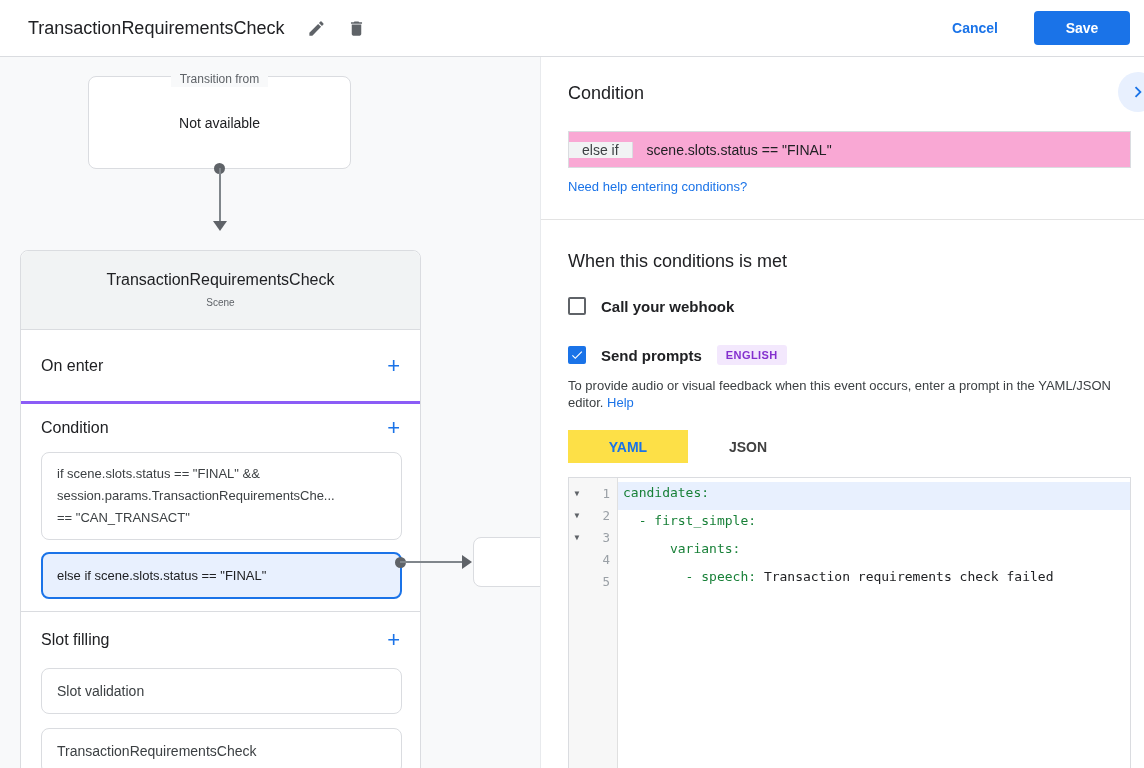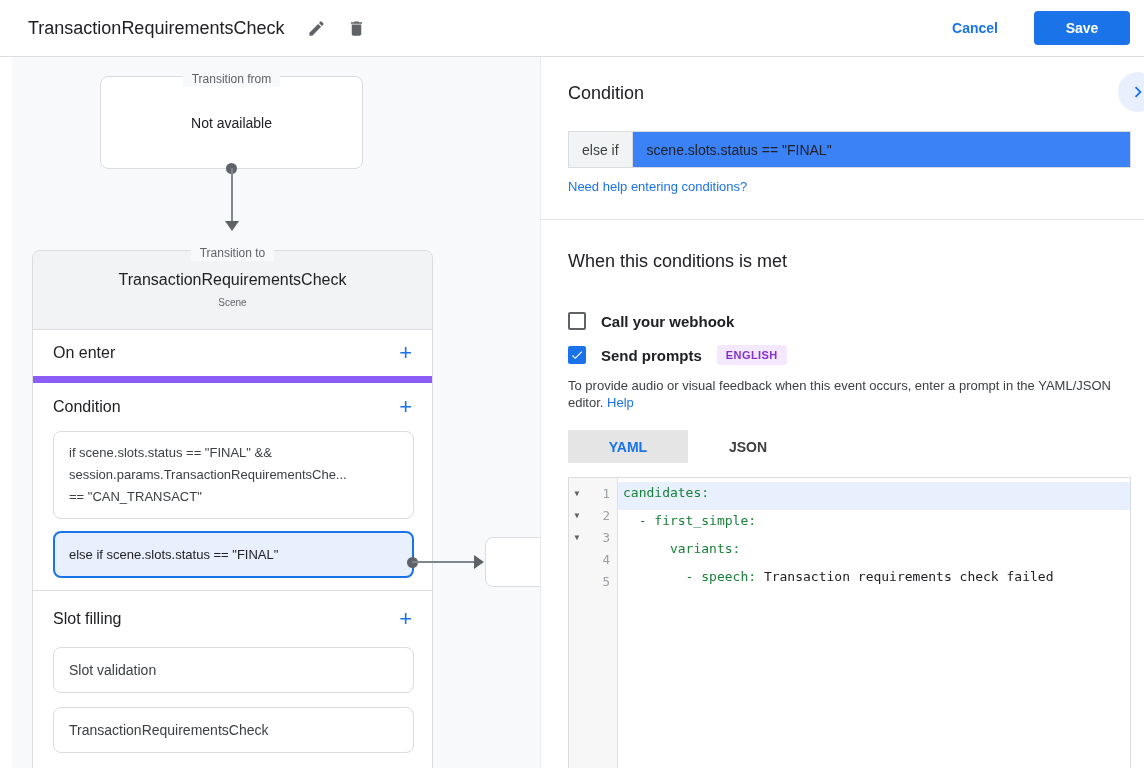--- a/index.html
+++ b/index.html
@@ -17,21 +17,21 @@
   .icon-btn.del { margin-left:16px; }
   .icon-btn svg { width:19px; height:19px; fill:#5f6368; }
   .header-spacer { flex:1; }
   .cancel-btn { border:none; background:none; color:#1a73e8; font-size:14px; font-weight:700;
                 cursor:pointer; margin-right:36px; font-family:"Liberation Sans",sans-serif;margin-left:7px; }
   .save-btn { width:96px; height:34px; margin-right:14px; background:#1a73e8; color:#fff;
               border:none; border-radius:4px; font-size:14px; font-weight:700; cursor:pointer;
               font-family:"Liberation Sans",sans-serif; }
 
   
-  .canvas { position:absolute; top:57px; left:12px; width:540px; height:711px;
+  .canvas { position:absolute; top:57px; left:0; width:540px; height:711px;
             background:#f8f9fa; overflow:hidden; }
   .legend { position:absolute; top:-8px; left:0; width:100%; text-align:center; }
   .legend span { display:inline-block; background:#f8f9fa; padding:0 9px; font-size:12px;
                  color:#5f6368; line-height:15px; }
 
   .tf-box { position:absolute; left:88px; top:19px; width:263px; height:93px; background:#fff;
             border:1px solid #dadce0; border-radius:8px; display:flex; align-items:center;
             justify-content:center; }
   .tf-content { font-size:14px; color:#202124; }
 
@@ -46,21 +46,21 @@
                 background:#fff; border:1px solid #dadce0; border-radius:8px 8px 0 0; }
   .scene-head { height:79px; background:#f1f3f4; border-bottom:1px solid #dadce0;
                 border-radius:8px 8px 0 0; text-align:center; padding-top:20px; }
   .scene-title { font-size:16px; color:#202124; }
   .scene-sub { font-size:10px; color:#5f6368; margin-top:8px; }
 
   .sect-row { display:flex; align-items:center; justify-content:space-between; padding:0 20px; }
   .sect-label { font-size:16px; color:#202124; }
   .plus { border:none; background:none; color:#1a73e8; font-size:22px; line-height:22px;
           cursor:pointer; font-family:"Liberation Sans",sans-serif; }
-  .row-onenter { height:53px; border-bottom:7px solid #8b5cf6; }
+  .row-onenter { height:74px; border-bottom:3px solid #8b5cf6; }
   .row-cond-head { height:48px; }
   .sect-cond { border-bottom:1px solid #dadce0; padding-bottom:12px; }
   .cond-box { margin:0 20px; width:361px; border:1px solid #dadce0; border-radius:8px;
               background:#fff; padding:10px 15px; font-size:13px; line-height:22px; color:#3c4043; }
   .cond-box-sel { margin:12px 20px 0; width:361px; border:2px solid #1a73e8; border-radius:8px;
                   background:#e8f0fe; padding:14px 14px; font-size:13px; color:#202124; }
   .row-slot-head { height:56px; }
   .slot-box { margin:0 20px 14px; width:361px; border:1px solid #dadce0; border-radius:8px;
               background:#fff; padding:14px 15px; font-size:14px; color:#3c4043; }
 
@@ -75,50 +75,50 @@
   
   .panel { position:absolute; top:57px; left:540px; width:604px; height:711px; background:#fff;
            border-left:1px solid #e8eaed; overflow:hidden; z-index:20; }
   .panel-title { position:absolute; left:27px; top:26px; font-size:18px; color:#202124; }
   .collapse-btn { position:absolute; left:577px; top:15px; width:40px; height:40px;
                   border-radius:50%; border:none; background:#e8f0fe; cursor:pointer;
                   display:flex; align-items:center; justify-content:center; }
   .collapse-btn svg { width:22px; height:22px; fill:#1a73e8; }
 
   .cond-row { position:absolute; left:27px; top:74px; width:563px; height:37px;
-              border:1px solid #dadce0; display:flex; background:#3b82f6; }
+              border:1px solid #dadce0; display:flex; background:#f9a8d4;align-items:center; }
   .cond-prefix { background:#f1f3f4; border-right:1px solid #dadce0; padding:0 13px;
                  display:flex; align-items:center; font-size:14px; color:#3c4043; }
   .cond-input { flex:1; display:flex; align-items:center; padding:0 14px; font-size:14px;
                 color:#202124; }
   .help-link { position:absolute; left:27px; top:122px; font-size:13px; color:#1a73e8;
                text-decoration:none; }
   .panel-divider { position:absolute; left:0; top:162px; width:604px; height:1px; background:#e3e3e3; }
 
   .when-title { position:absolute; left:27px; top:194px; font-size:18px; color:#202124; }
   .check-row { position:absolute; left:27px; display:flex; align-items:center; }
-  .check-row.webhook { top:255px; }
+  .check-row.webhook { top:240px; }
   .check-row.prompts { top:288px; }
   .cbox { width:18px; height:18px; border:2px solid #5f6368; border-radius:2px; background:#fff;
           cursor:pointer; flex:none; }
   .cbox.checked { background:#1a73e8; border-color:#1a73e8; display:flex; align-items:center;
                   justify-content:center; }
   .cbox.checked svg { width:14px; height:14px; fill:#fff; }
   .check-label { margin-left:15px; font-size:15px; font-weight:700; color:#202124; }
   .lang-badge { margin-left:15px; background:#f3e8fd; color:#8430ce; font-size:11px;
                 font-weight:700; letter-spacing:.4px; padding:4px 9px; border-radius:3px; }
 
   .prompt-desc { position:absolute; left:27px; top:320px; width:566px; font-size:13px;
                  line-height:17px; color:#3c4043; }
   .inline-link { color:#1a73e8; text-decoration:none; }
 
   .tabs { position:absolute; left:27px; top:373px; display:flex; }
   .tab { width:120px; height:33px; display:flex; align-items:center; justify-content:center;
          font-size:14px; font-weight:700; cursor:pointer; color:#404040; }
-  .tab.active { background:#e5e5e5; color:#1a73e8; }
+  .tab.active { background:#fde047; color:#1a73e8; }
 
   .editor { position:absolute; left:27px; top:420px; width:563px; height:300px;
             border:1px solid #dadce0; display:flex; background:#fff;
             font-family:"DejaVu Sans Mono", monospace; font-size:13px; }
   .gutter { width:49px; background:#f7f7f7; border-right:1px solid #e0e0e0; padding-top:4px; }
   .gut-row { height:22px; display:flex; align-items:center; }
   .fold { width:16px; text-align:center; font-size:8px; color:#5f6368; cursor:pointer; }
   .lnum { flex:1; text-align:right; padding-right:7px; color:#9aa0a6; font-size:12.5px; }
   .code { flex:1; padding-top:4px; overflow:hidden; }
   .code-row { height:28px; line-height:22px; white-space:pre; padding-left:5px; }
@@ -157,23 +157,20 @@
       <span>Transition from</span>
     </div>
     <div class="tf-content">Not available</div>
   </div>
 
   <div class="dot dot-v"></div>
   <div class="vline"></div>
   <div class="arrow-down"></div>
 
   <div class="scene-card">
-    <div class="legend">
-      <span>Transition to</span>
-    </div>
     <div class="scene-head">
       <div class="scene-title">TransactionRequirementsCheck</div>
       <div class="scene-sub">Scene</div>
     </div>
 
     <div class="sect-row row-onenter">
       <span class="sect-label">On enter</span>
       <button class="plus">+</button>
     </div>
 

